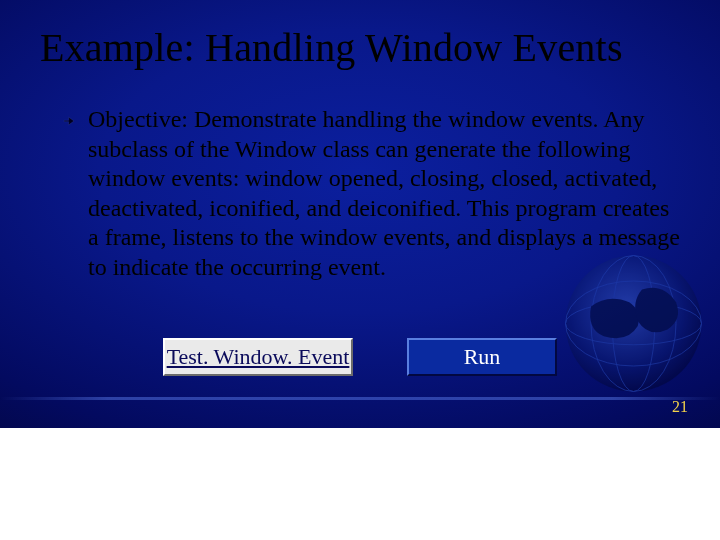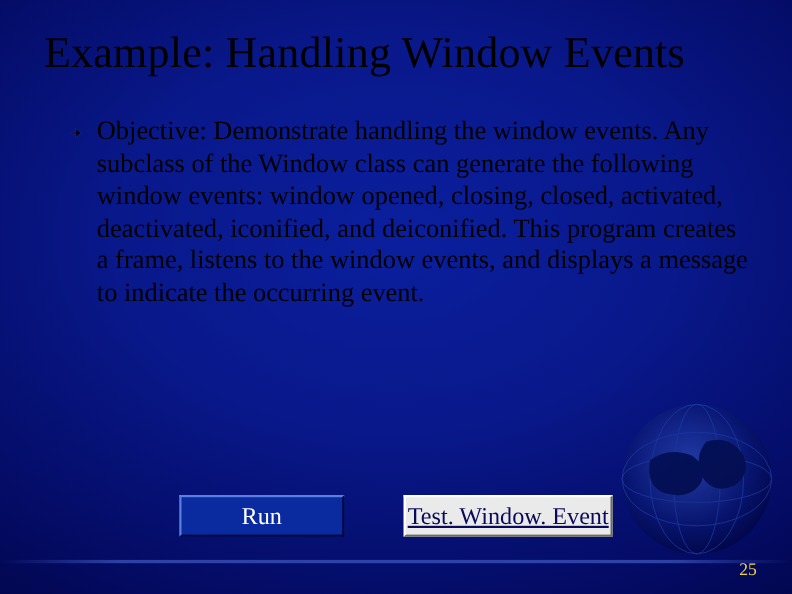--- a/index.html
+++ b/index.html
@@ -6,21 +6,21 @@
     margin: 0;
     padding: 0;
     width: 720px;
     height: 540px;
     overflow: hidden;
     font-family: "Times New Roman", Times, serif;
   }
   .slide {
     position: relative;
     width: 720px;
-    height: 540px;
+    height: 428px;
     background: radial-gradient(ellipse 120% 110% at 50% 40%, #0b1f9e 0%, #09188a 30%, #030a60 60%, #010330 85%, #000018 100%);
     color: #fff;
   }
   .title {
     position: absolute;
     top: 24px;
     left: 40px;
     right: 30px;
     font-size: 40px;
     color: #000;
@@ -150,19 +150,19 @@
       <ellipse cx="110" cy="110" rx="25" ry="80" fill="none" stroke="#2a50c0" stroke-width="1"></ellipse>
       <ellipse cx="110" cy="110" rx="50" ry="80" fill="none" stroke="#2a50c0" stroke-width="1"></ellipse>
       <path d="M60 90 q20 -15 45 -5 q15 10 10 28 q-12 20 -40 12 q-20 -8 -15 -35 Z" fill="#04103f"></path>
       <path d="M120 70 q25 -8 40 15 q8 20 -10 32 q-22 10 -35 -10 q-8 -22 5 -37 Z" fill="#04103f"></path>
     </svg>
   </div>
 
   <div class="divider"></div>
 
   <div class="buttons">
+    <div class="btn btn-link">Test. Window. Event</div>
     <div class="btn btn-run">Run</div>
-    <div class="btn btn-link">Test. Window. Event</div>
   </div>
 
-  <div class="pagenum">25</div>
+  <div class="pagenum">21</div>
 
 </div>
 
 </body></html>

